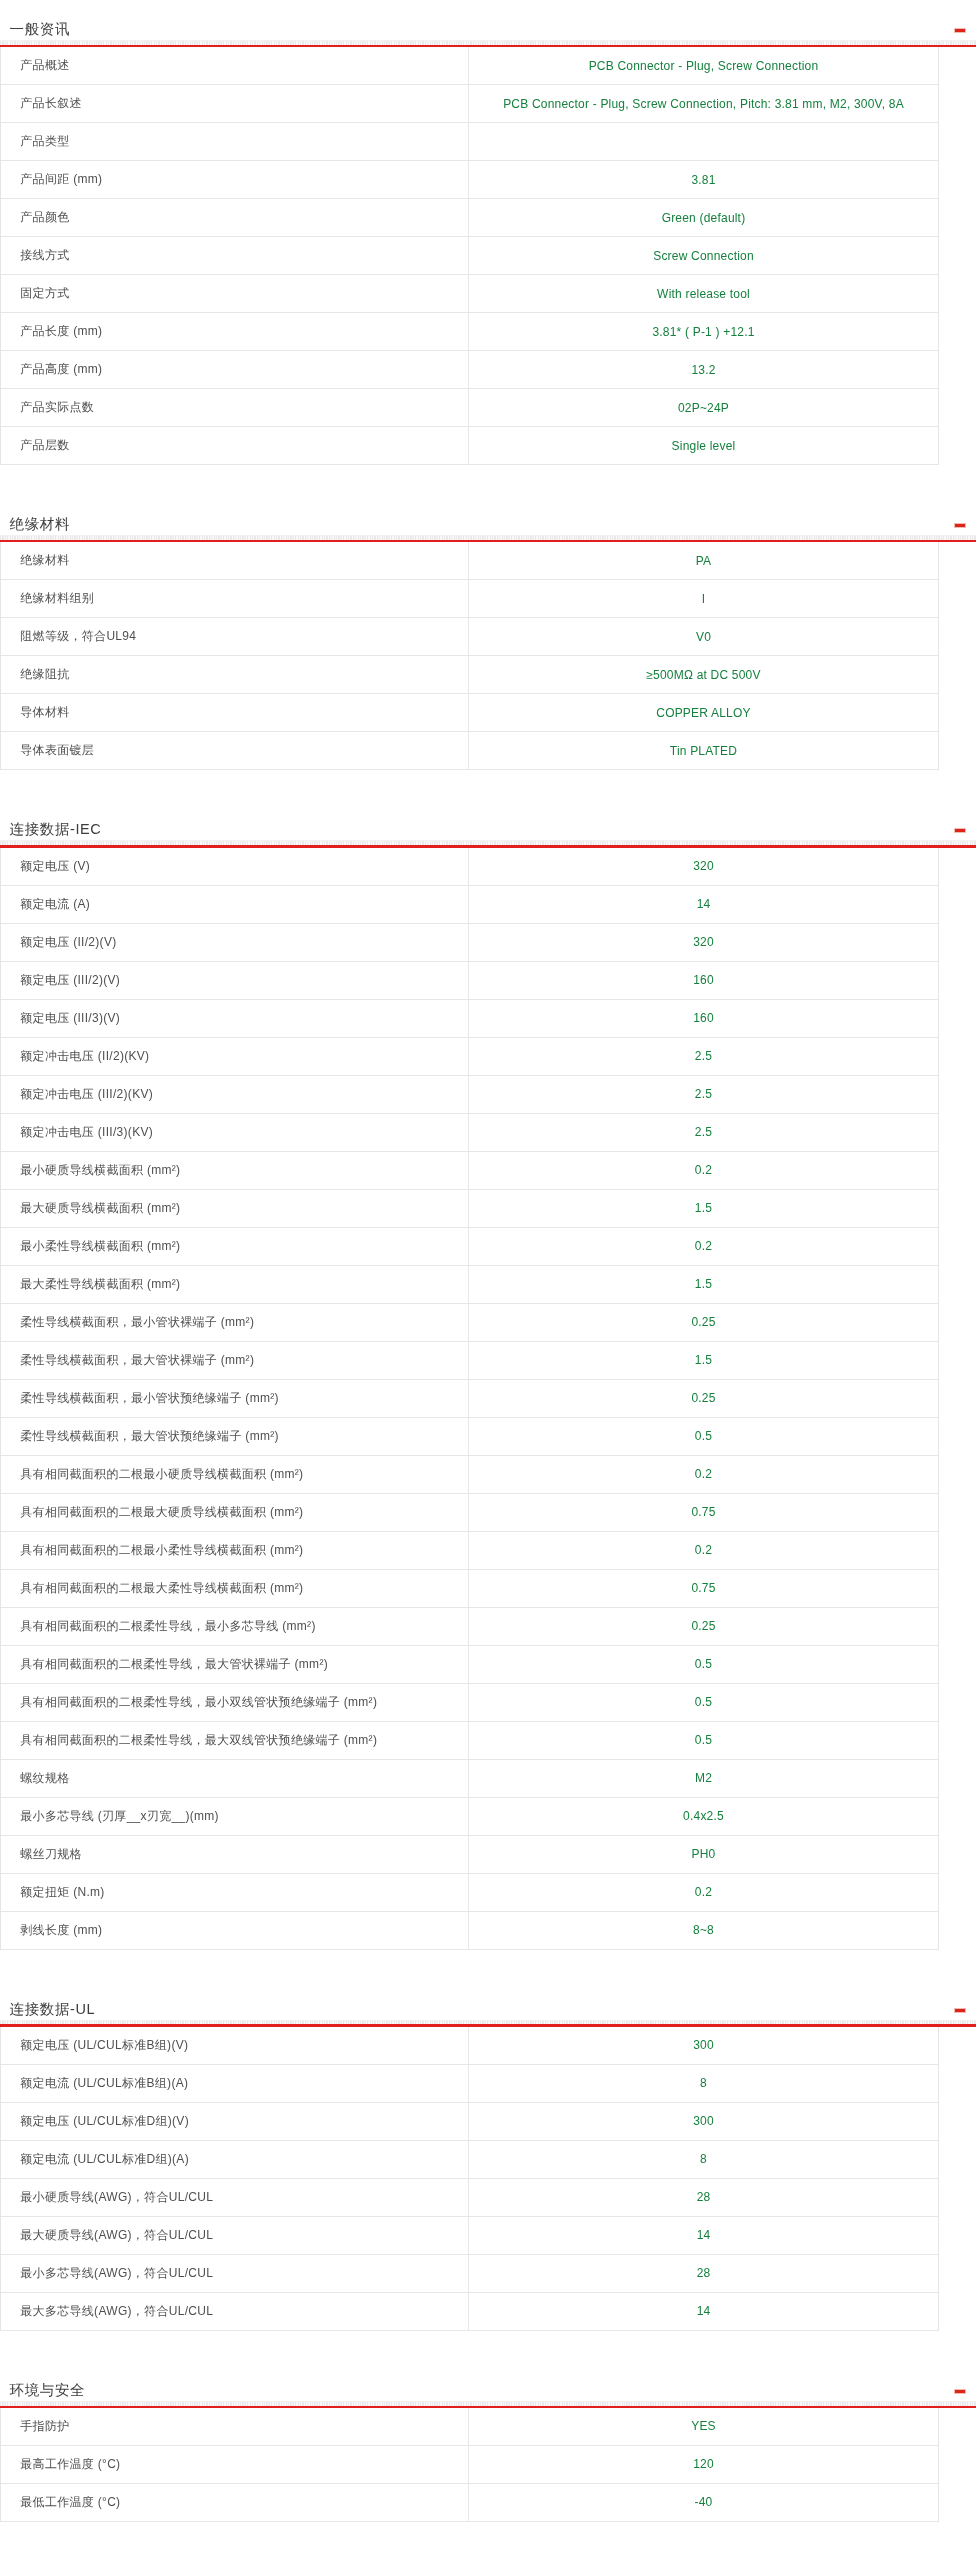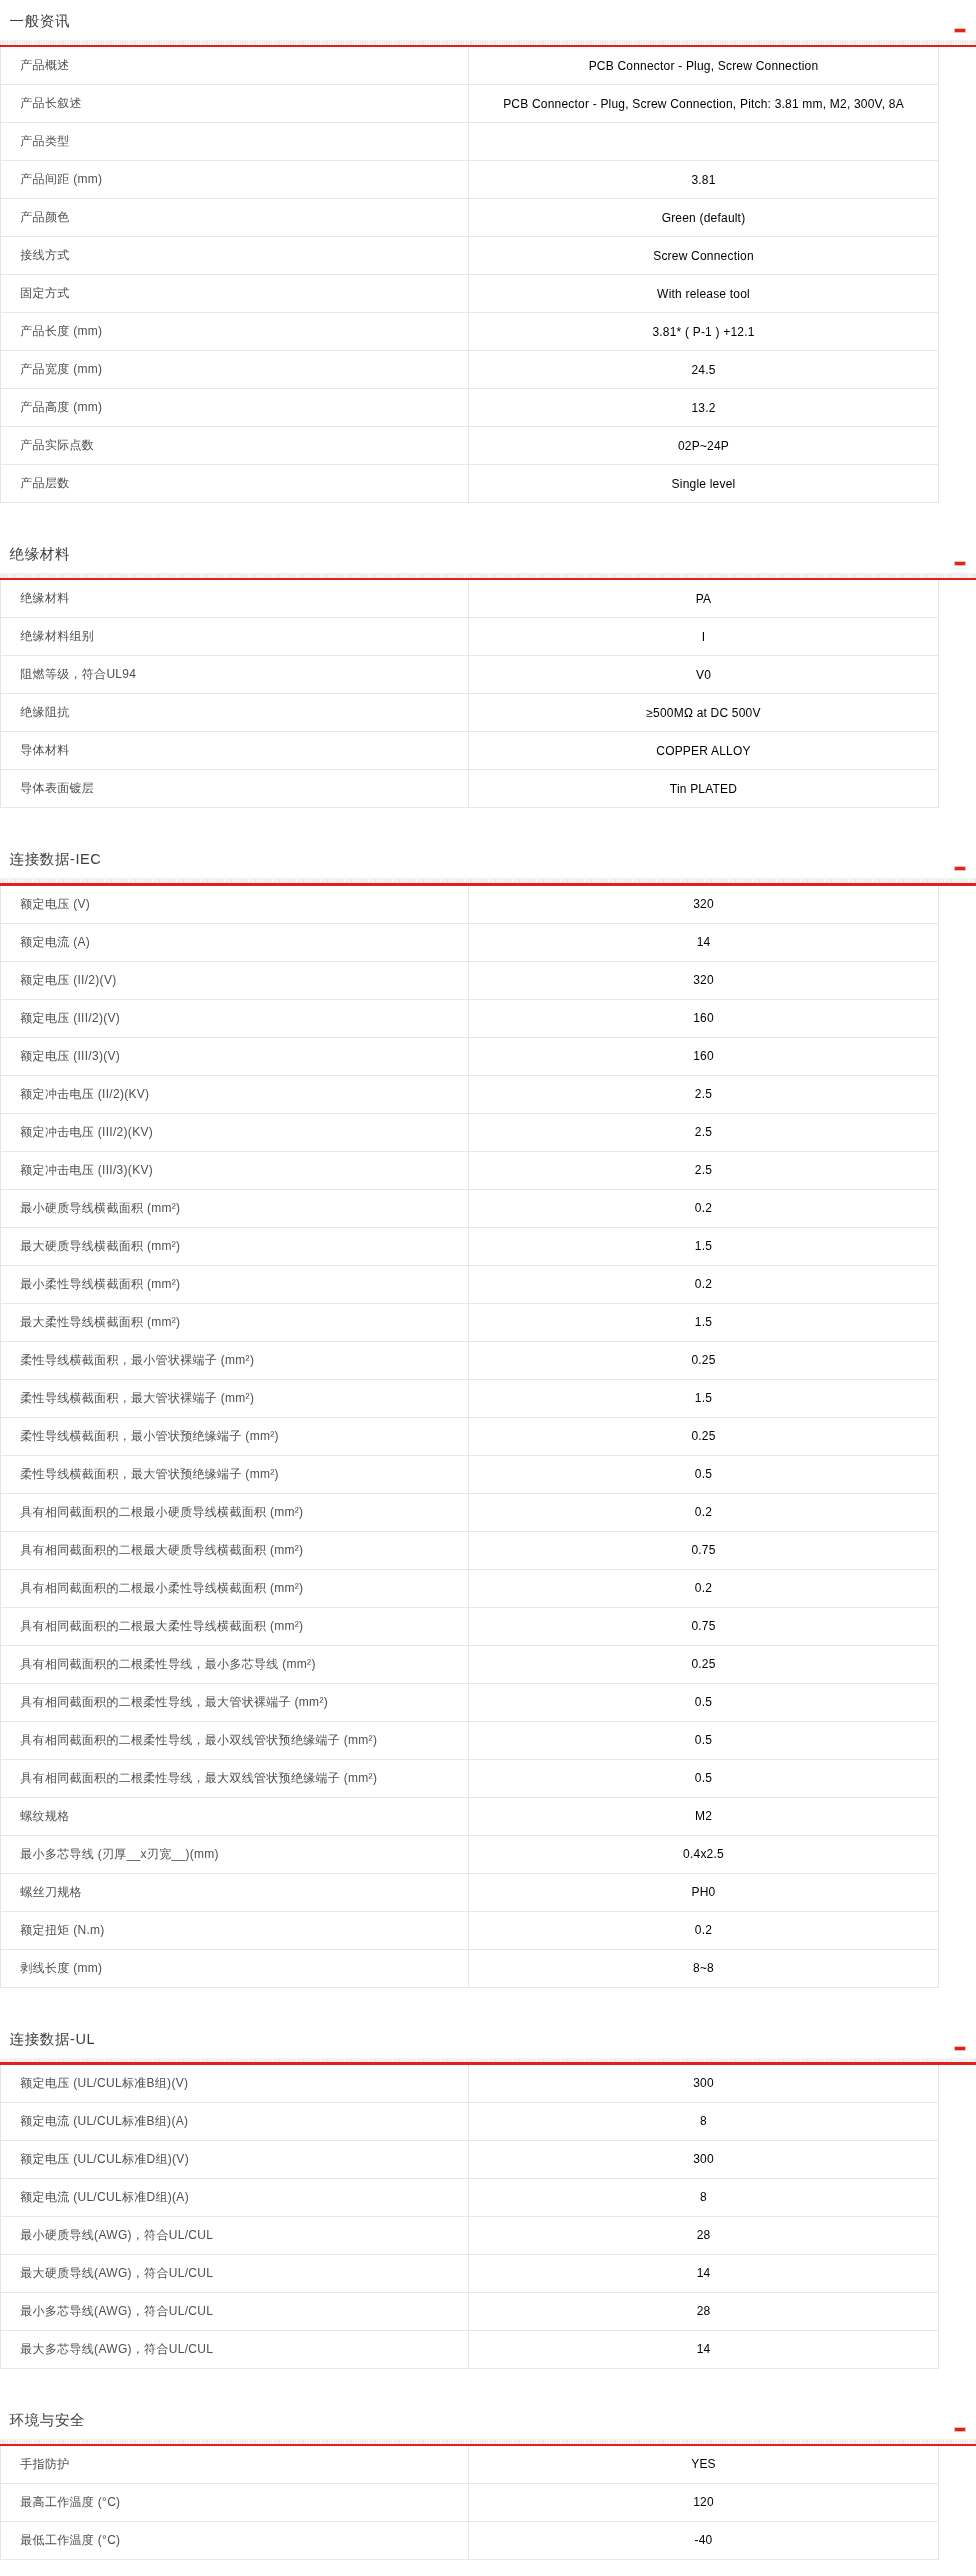--- a/index.html
+++ b/index.html
@@ -10,21 +10,21 @@
     font-family: "Liberation Sans", "DejaVu Sans", sans-serif;
     -webkit-font-smoothing: antialiased;
   }
   #spec-sections { width: 976px; }
 
   .section { margin-top: 42px; position: relative; }
   .section.first { margin-top: 12px; }
 
   .sec-header { position: relative; height: 28px; }
   .sec-title {
-    position: absolute; left: 9.6px; top: 0;
+    position: absolute; left: 9.6px; top: 8px;
     font-size: 14.5px; line-height: 18px;
     color: #3d3d3d; font-weight: 400;
     letter-spacing: 0.6px;
     white-space: nowrap;
   }
   .collapse-btn {
     position: absolute; right: 11.5px; top: 17px;
     width: 9.6px; height: 3px;
     background: #dd2418;
     outline: 0.6px solid #f3bcb6;
@@ -59,21 +59,21 @@
     padding-left: 19.3px; padding-right: 8px;
     border-right: 0.6px solid #e7e7e7;
     display: flex; align-items: center;
     font-size: 12px; color: #4f4f4f;
     letter-spacing: 0.3px;
     white-space: nowrap;
   }
   .spec-value {
     flex: 1;
     display: flex; align-items: center; justify-content: center;
-    font-size: 12px; color: #000000;
+    font-size: 12px; color: #15803d;
     letter-spacing: 0.2px;
   }
 </style>
 </head>
 <body>
 
 <div id="spec-sections">
   <div class="section first">
     <div class="sec-header">
       <div class="sec-title">一般资讯</div>
@@ -114,24 +114,20 @@
   <div class="spec-row">
     <div class="spec-label">固定方式</div>
     <div class="spec-value">With release tool</div>
   </div>
 
   <div class="spec-row">
     <div class="spec-label">产品长度 (mm)</div>
     <div class="spec-value">3.81* ( P-1 ) +12.1</div>
   </div>
 
-  <div class="spec-row">
-    <div class="spec-label">产品宽度 (mm)</div>
-    <div class="spec-value">24.5</div>
-  </div>
 
   <div class="spec-row">
     <div class="spec-label">产品高度 (mm)</div>
     <div class="spec-value">13.2</div>
   </div>
 
   <div class="spec-row">
     <div class="spec-label">产品实际点数</div>
     <div class="spec-value">02P~24P</div>
   </div>

